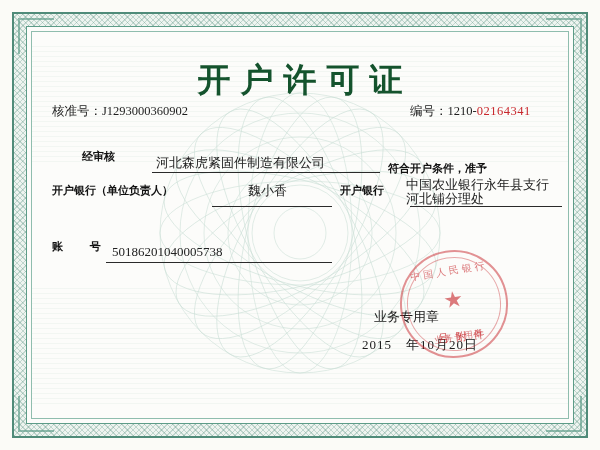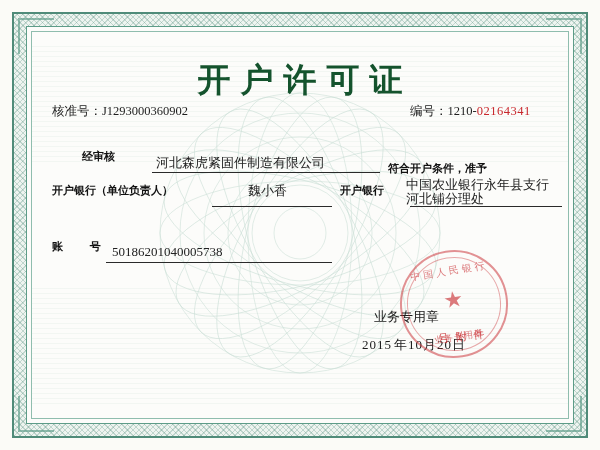--- a/index.html
+++ b/index.html
@@ -195,21 +195,21 @@
     right: 26px;
     bottom: 56px;
     width: 176px;
     font-family: "Liberation Serif", serif;
     font-size: 13px;
     color: #1b1b1b;
     text-align: left;
   }
   .sig-line1 { margin-left: 16px; }
   .sig-line2 { margin-top: 10px; margin-left: 4px; letter-spacing: 1px; }
-  .sig-line2 .y { margin-right: 2px; }
+  .sig-line2 .y { margin-right: 14px; }
 
   
   .seal {
     position: absolute;
     right: 52px;
     bottom: 52px;
     width: 104px;
     height: 104px;
     border-radius: 50%;
     border: 2.5px solid rgba(200,40,45,0.70);

